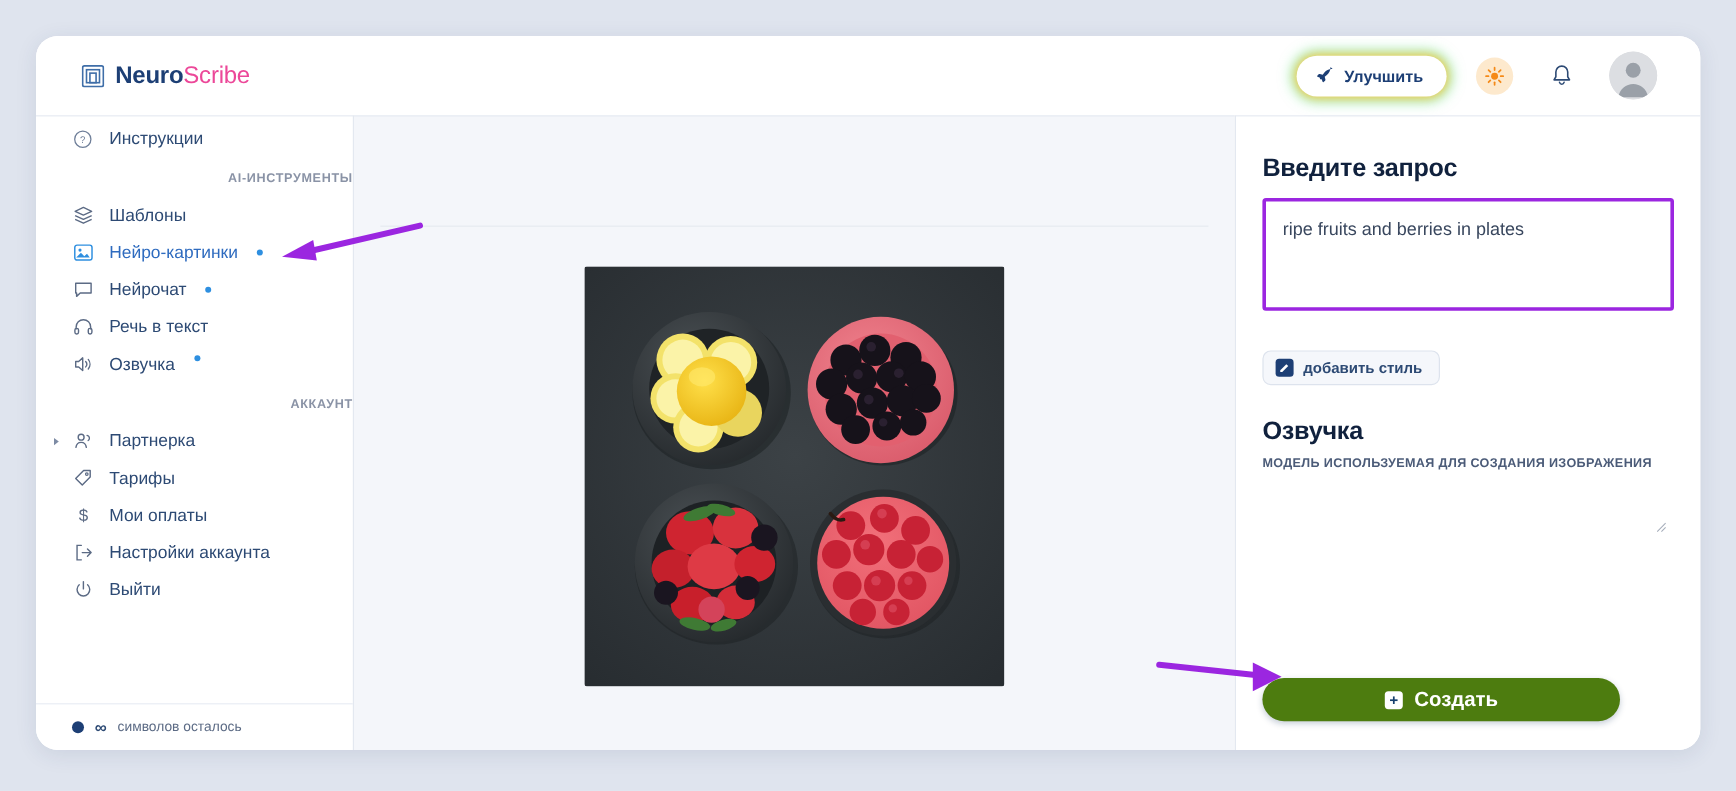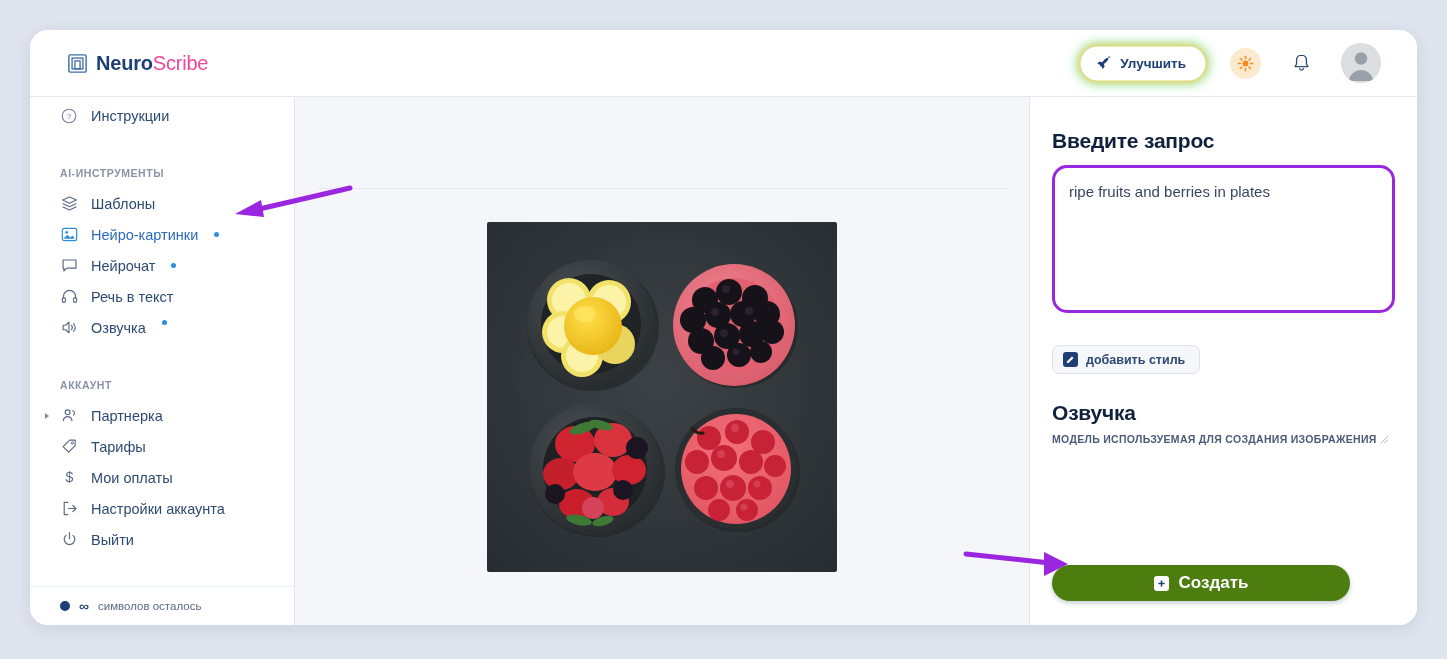--- a/index.html
+++ b/index.html
@@ -100,21 +100,22 @@
     position: absolute; left: 15px; top: 50%; transform: translateY(-50%);
     width: 0; height: 0;
     border-left: 4px solid #7d8ba4;
     border-top: 3.3px solid transparent;
     border-bottom: 3.3px solid transparent;
   }
   .side-section {
     font-size: 10.5px; font-weight: 700; color: #8a93a6;
     letter-spacing: 0.55px;
     padding: 0 0 9px 30px;
-    margin-top: 36px;
+    margin-top: 12px;
+    text-align: right;
   }
   .side-footer {
     flex: 0 0 auto;
     border-top: 1px solid #e9edf4;
     padding: 11px 0 11px 30px;
     display: flex; align-items: center; gap: 9px;
   }
   .side-footer .bdot { width: 10px; height: 10px; border-radius: 50%; background: #1d3f75; flex:0 0 10px; }
   .side-footer .inf { font-size: 14px; font-weight: 700; color: #2d4a74; }
   .side-footer .txt { font-size: 11.5px; color: #5c6b85; }
@@ -150,23 +151,23 @@
   }
   .panel-title { font-size: 21px; font-weight: 700; color: #10213d; letter-spacing: -0.2px; }
   .panel-sub {
     font-size: 10.5px; font-weight: 600; color: #4b5b78;
     letter-spacing: 0.35px; line-height: 1.45;
     margin-top: 9px;
   }
   .warn-ic { vertical-align: -2px; margin: 0 1px; }
   .prompt-box {
     margin-top: 12px;
-    width: 100%; height: 148px;
+    width: 100%; height: 94px;
     border: 3px solid #9b26e0;
-    border-radius: 15px;
+    border-radius: 3px;
     padding: 13px 14px;
     font-size: 15px; color: #39475e;
     font-family: "Liberation Sans", sans-serif;
     resize: none; outline: none;
     background: #ffffff;
     line-height: 1.4;
   }
   .resize-grip { position: absolute; right: 28px; top: 338px; width: 9px; height: 9px; }
   .style-btn {
     margin-top: 28px;

